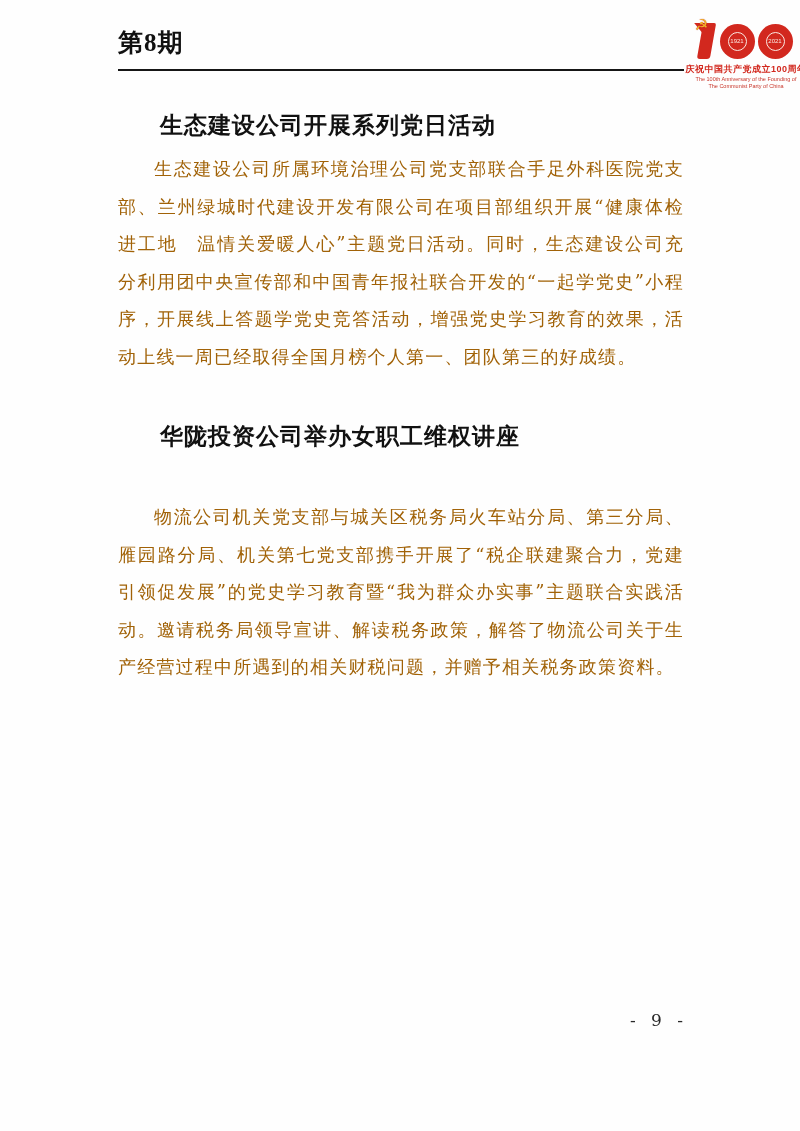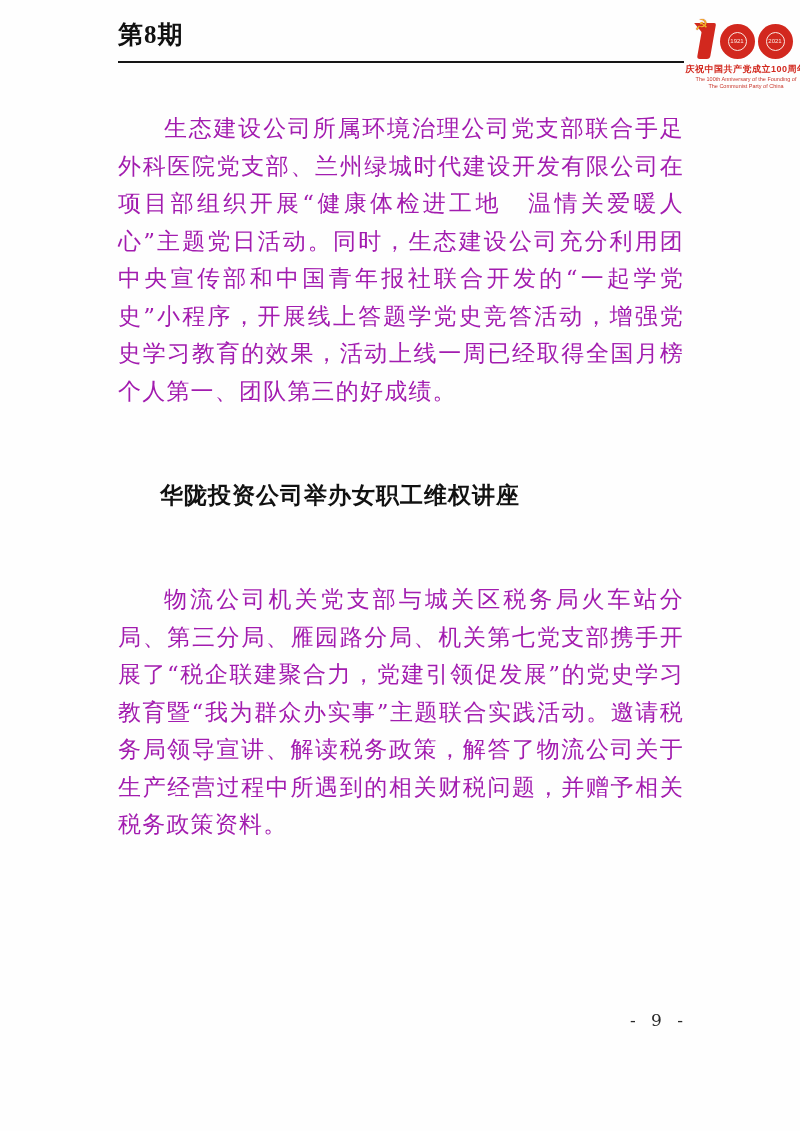--- a/index.html
+++ b/index.html
@@ -12,21 +12,21 @@
     color: #1f1f1f;
     font-family: "DejaVu Serif", serif;
     overflow: hidden;
   }
   
   .header {
     position: absolute;
     left: 118px;
     width: 566px;
     top: 0;
-    height: 63px;
+    height: 71px;
     border-bottom: 2.5px solid #161616;
   }
   .issue {
     position: absolute;
     left: 0;
     bottom: 10px;
     font-family: "Liberation Serif", serif;
     font-weight: bold;
     font-size: 25px;
     letter-spacing: 1px;
@@ -112,39 +112,39 @@
     line-height: 1.25;
     white-space: nowrap;
   }
   
   .content {
     position: absolute;
     left: 118px;
     width: 566px;
     top: 110px;
   }
-  .section + .section { margin-top: 70px; }
+  .section + .section { margin-top: 46px; }
   .section-heading {
     font-family: "Liberation Sans", sans-serif;
     font-weight: bold;
     font-size: 23px;
     color: #111;
     text-indent: 42px;
     margin-bottom: 9px;
     letter-spacing: 1px;
   }
   .section-body {
     font-family: "DejaVu Serif", serif;
-    font-size: 23px;
+    font-size: 18px;
     line-height: 37.5px;
     text-align: justify;
     text-justify: inter-character;
     text-indent: 2em;
     letter-spacing: 1.2px;
-    color: #a21caf;
+    color: #a16207;
   }
   
   .pageno {
     position: absolute;
     right: 112px;
     top: 1010px;
     font-family: "DejaVu Serif", serif;
     font-size: 17px;
     letter-spacing: 5px;
     color: #2a2a2a;
@@ -172,20 +172,21 @@
         <span class="year">2021</span>
       </div>
     </div>
     <div class="logo-cn">庆祝中国共产党成立100周年</div>
     <div class="logo-en">The 100th Anniversary of the Founding of</div>
     <div class="logo-en">The Communist Party of China</div>
   </div>
 
   <main class="content">
     <section class="section">
+      <h2 class="section-heading">生态建设公司开展系列党日活动</h2>
       <p class="section-body">生态建设公司所属环境治理公司党支部联合手足外科医院党支部、兰州绿城时代建设开发有限公司在项目部组织开展“健康体检进工地　温情关爱暖人心”主题党日活动。同时，生态建设公司充分利用团中央宣传部和中国青年报社联合开发的“一起学党史”小程序，开展线上答题学党史竞答活动，增强党史学习教育的效果，活动上线一周已经取得全国月榜个人第一、团队第三的好成绩。</p>
     </section>
 
     <section class="section">
       <h2 class="section-heading">华陇投资公司举办女职工维权讲座</h2>
     </section>
 
     <section class="section">
       <p class="section-body">物流公司机关党支部与城关区税务局火车站分局、第三分局、雁园路分局、机关第七党支部携手开展了“税企联建聚合力，党建引领促发展”的党史学习教育暨“我为群众办实事”主题联合实践活动。邀请税务局领导宣讲、解读税务政策，解答了物流公司关于生产经营过程中所遇到的相关财税问题，并赠予相关税务政策资料。</p>
     </section>

